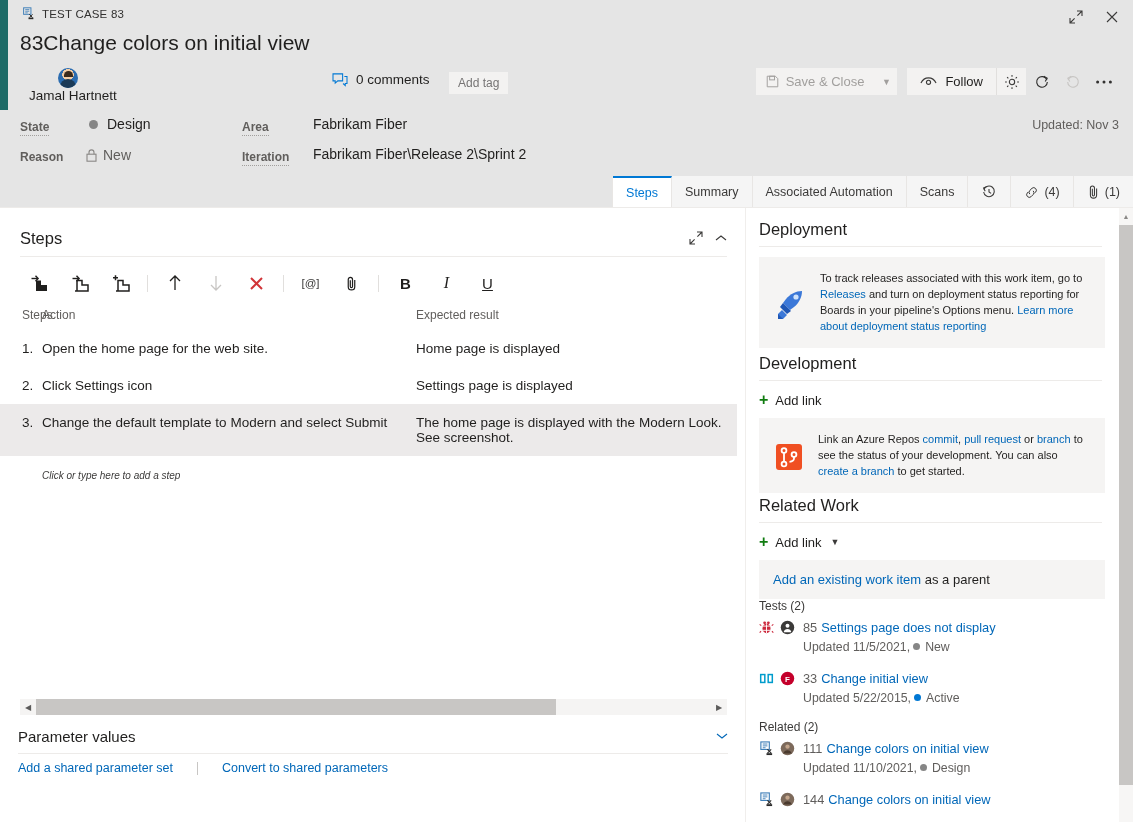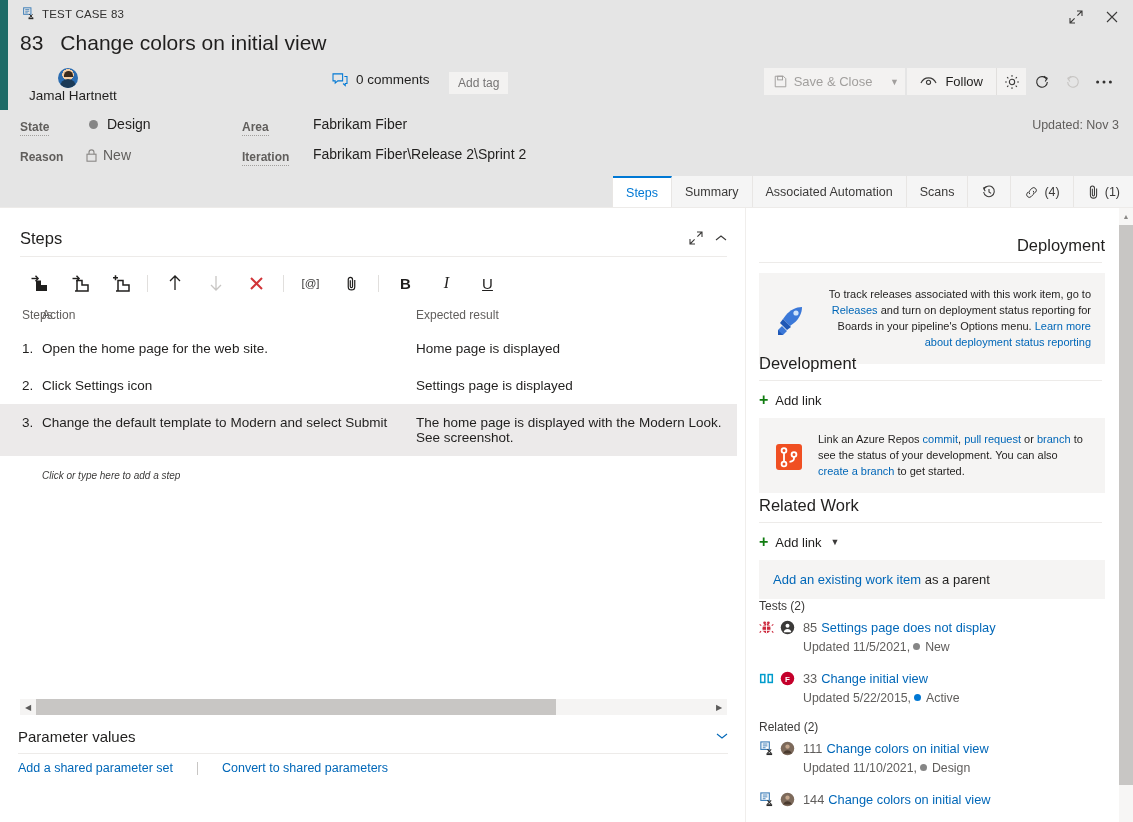--- a/index.html
+++ b/index.html
@@ -31,21 +31,21 @@
   .win-btn svg { display:block; }
 
   
   .wi-type {
     position: absolute; left: 22px; top: 7px;
     display: flex; align-items: center; gap: 7px;
     font-size: 11.5px; color: #323130; letter-spacing: .2px;
   }
   .title-row {
     position: absolute; left: 20px; top: 31px;
-    display: flex; align-items: flex-start; gap: 17px;
+    display: flex; align-items: flex-start; 
   }
   .title-id { font-size: 21px; color: #201f1e; font-weight: 400; }
   .title-text { font-size: 21px; color: #201f1e; font-weight: 400; }
 
   .meta-row { position: absolute; left: 20px; top: 68px; display:flex; align-items:center; gap: 0; flex-direction: column; }
   .avatar {
     width: 20px; height: 20px; border-radius: 50%;
     background: radial-gradient(circle at 50% 34%, #f2cda7 0 34%, rgba(0,0,0,0) 35%), #2b6cb0;
     position: relative; overflow: hidden; flex: none;
   }
@@ -75,21 +75,21 @@
   .btn-saveclose {
     display:flex; align-items:center; gap:7px; padding: 0 11px 0 10px; height:27px;
     color:#a19f9d; font-size:13px; cursor: default;
   }
   .btn-split {
     width: 22px; height:27px; display:flex; align-items:center; justify-content:center;
     color:#a19f9d; font-size: 9px;
   }
   .btn-follow {
     display:flex; align-items:center; gap:8px; padding:0 13px; height:27px;
-    background:#f3f2f1; color:#201f1e; font-size:13px; cursor:pointer; margin-left:2px;
+    background:#f3f2f1; color:#201f1e; font-size:13px; cursor:pointer; margin-left:10px;
   }
   .btn-gear {
     width:30px; height:27px; display:flex; align-items:center; justify-content:center;
     background:#f3f2f1; color:#201f1e; cursor:pointer;
     border-left: 1px solid #e1dfdd;
   }
   .icon-btn {
     width:31px; height:27px; display:flex; align-items:center; justify-content:center;
     color:#323130; cursor:pointer;
   }
@@ -554,21 +554,21 @@
     <div class="param-rule"></div>
     <div class="param-links">
       <span class="plink">Add a shared parameter set</span>
       <span class="plink-sep"></span>
       <span class="plink">Convert to shared parameters</span>
     </div>
   </div>
 
   <div class="right-pane">
 
-    <div class="sec" style="top:28px;text-align:right;">
+    <div class="sec" style="top:12px;">
       <div class="sec-title">Deployment</div>
       <div class="sec-rule"></div>
       <div class="info-card">
         <span class="ic" style="flex:none;padding-top:3px;">
           <svg width="34" height="34" viewBox="0 0 34 34">
             <path d="M29 4c-6 0-12 3-16 8l-3 4 7 7 4-3c5-4 8-10 8-16z" fill="#3b78d8"></path>
             <path d="M10 16l-3 4 7 7 4-3z" fill="#1f57b5"></path>
             <circle cx="23" cy="10" r="2.6" fill="#cfe3fb"></circle>
             <path d="M9 23l-4 4v5h5l4-4z" fill="#3b78d8"></path>
             <path d="M5 27v5h5z" fill="#1f57b5"></path>

